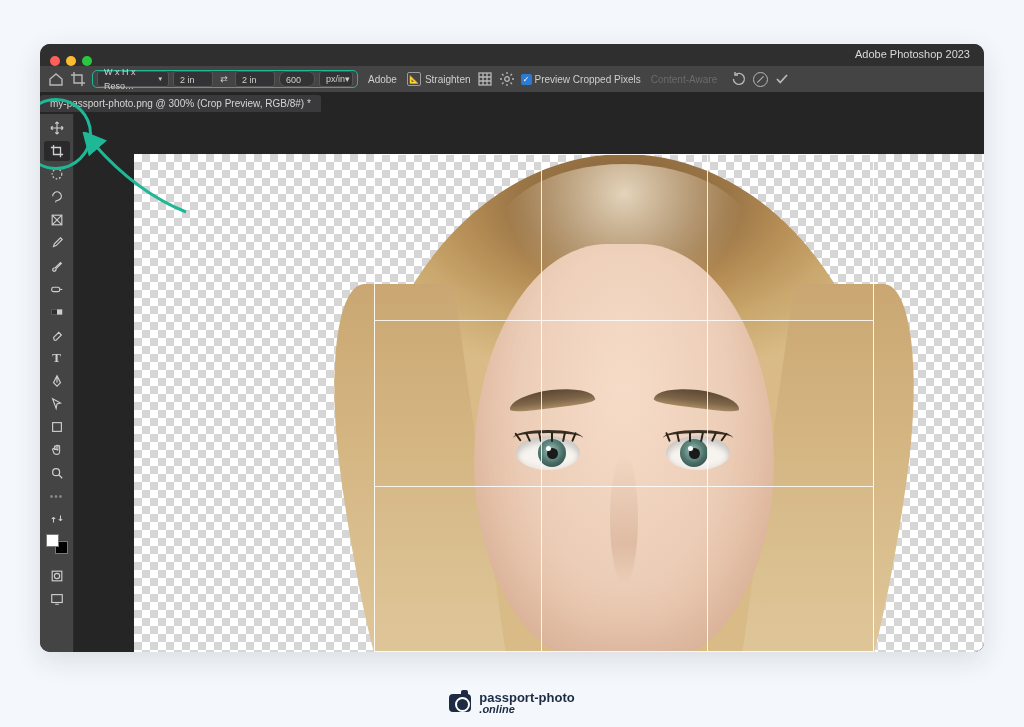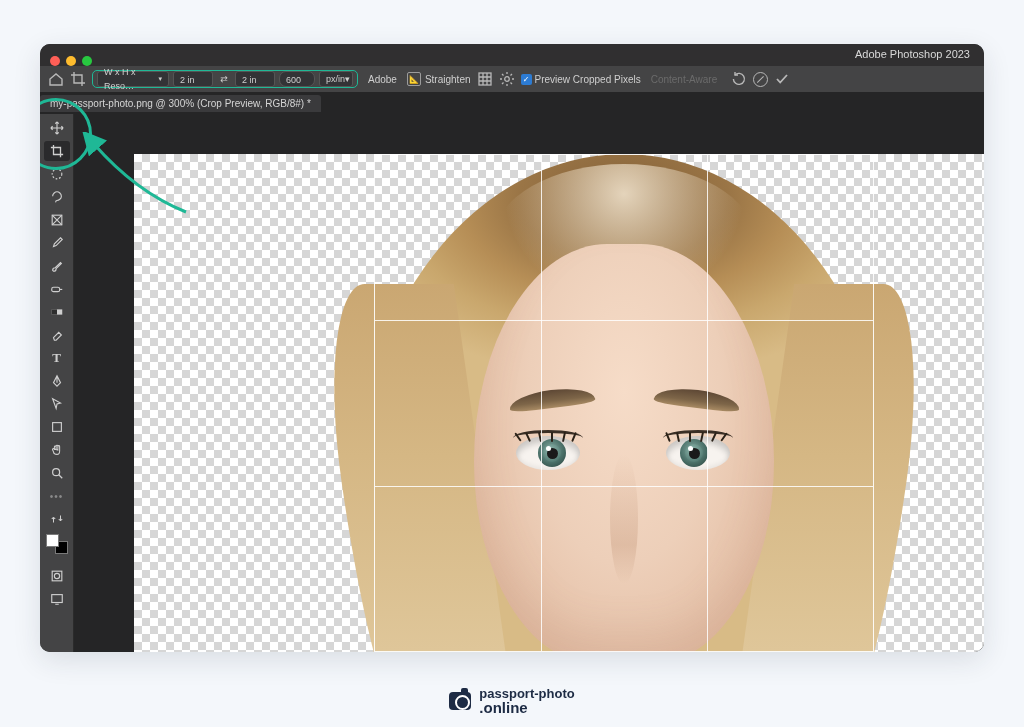--- a/index.html
+++ b/index.html
@@ -285,21 +285,21 @@
     width:22px;height:18px;background:#1d2b44;border-radius:4px;position:relative;
   }
   .watermark .cam::before{
     content:"";position:absolute;right:3px;top:-4px;width:7px;height:5px;background:#1d2b44;border-radius:2px 2px 0 0;
   }
   .watermark .cam::after{
     content:"";position:absolute;left:6px;top:3px;width:11px;height:11px;border:2px solid #fff;border-radius:50%;
   }
   .watermark .txt{display:flex;flex-direction:column;line-height:1;}
   .watermark .line1{font-size:13px;}
-  .watermark .line2{font-size:15px;color:#1d2b44;}
+  .watermark .line2{font-size:11px;color:#1d2b44;font-style:italic;}
 </style>
 </head>
 <body>
 
 <div class="frame">
 
   <div class="titlebar">
     <div class="traffic">
       <span class="t-red"></span>
       <span class="t-yellow"></span>

